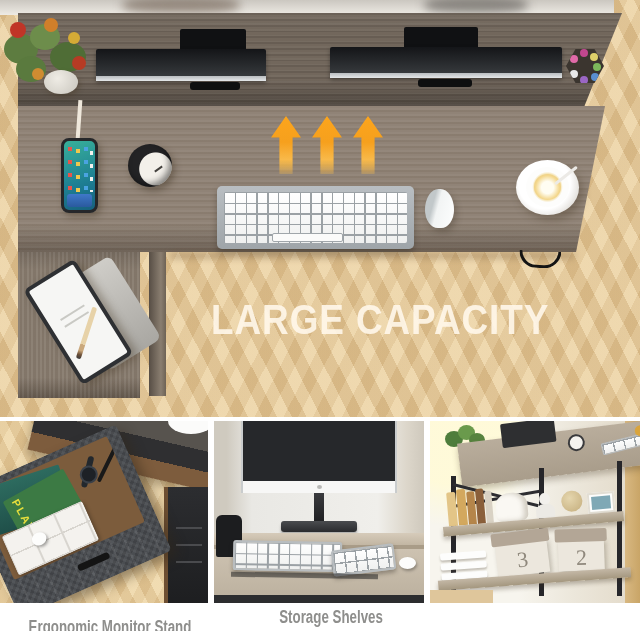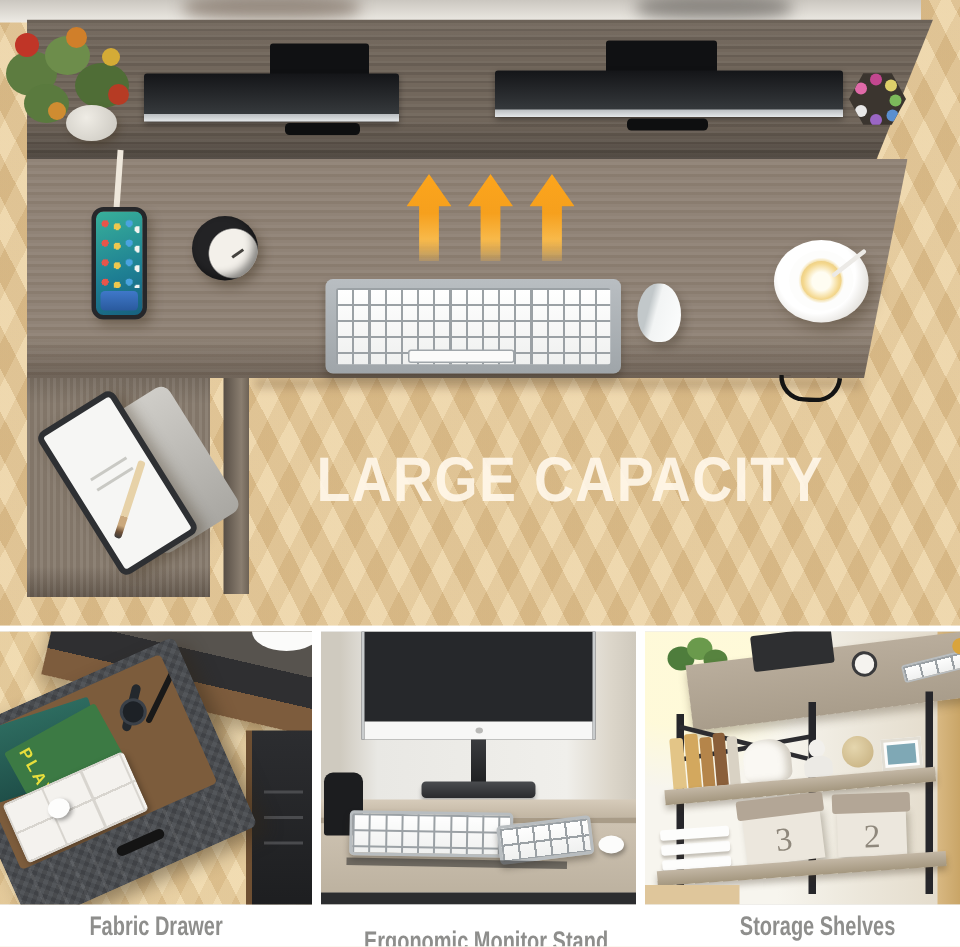--- a/index.html
+++ b/index.html
@@ -502,23 +502,20 @@
           <div class="lid"></div>
           <div class="num">2</div>
         </div>
       </div>
       <div class="p3-shelf-board shelf-b"></div>
       <div class="p3-floor"></div>
     </div>
   </div>
 
   <div class="captions">
-    <div class="cap cap-1">
-      <span>Fabric Drawer</span>
-    </div>
     <div class="cap cap-2">
       <span>Ergonomic Monitor Stand</span>
     </div>
     <div class="cap cap-3">
       <span>Storage Shelves</span>
     </div>
   </div>
 
 </div>
 

